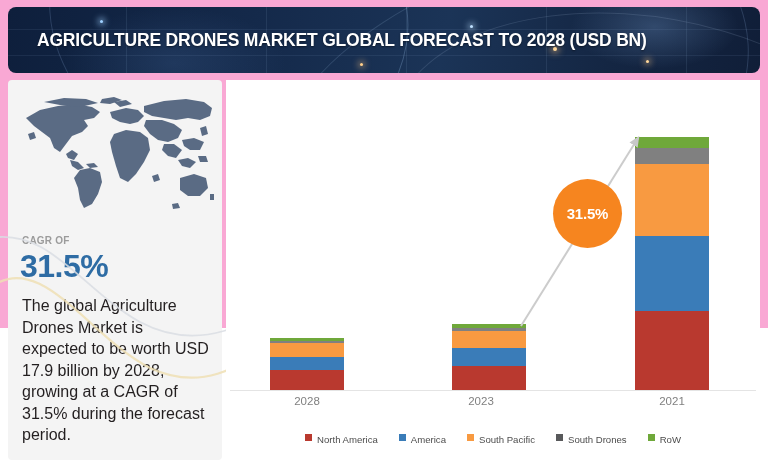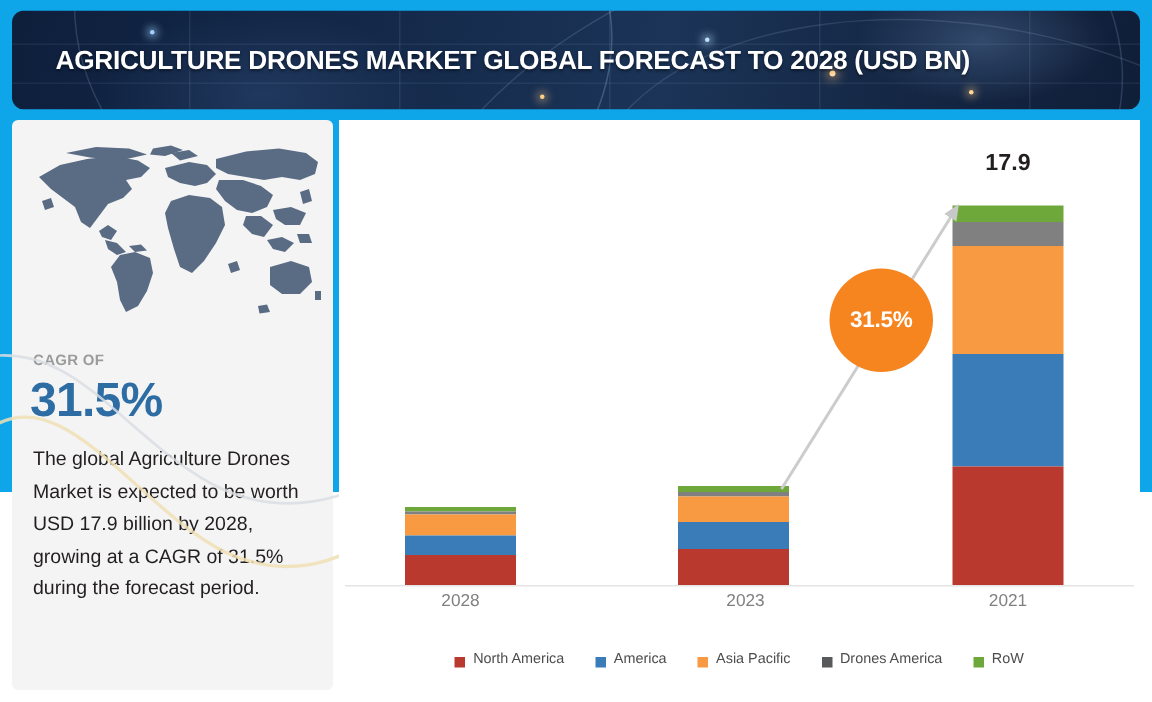--- a/index.html
+++ b/index.html
@@ -1,18 +1,18 @@
 <!DOCTYPE html>
 <html><head>
 <meta charset="utf-8">
 <style>
   html,body{margin:0;padding:0;background:#ffffff;}
   body{width:768px;height:468px;font-family:"Liberation Sans",sans-serif;overflow:hidden;}
 
-  #infographic{position:relative;width:768px;height:328px;background:#0ea5e9;box-sizing:border-box;}
+  #infographic{position:relative;width:768px;height:328px;background:#f9a8d4;box-sizing:border-box;}
 
   
   #banner{position:absolute;left:8px;top:7px;width:752px;height:66px;
     border-radius:8px;overflow:hidden;
     background:
       radial-gradient(120px 60px at 86% 30%, rgba(120,160,210,.30), rgba(0,0,0,0) 70%),
       radial-gradient(160px 80px at 22% 85%, rgba(80,120,175,.22), rgba(0,0,0,0) 70%),
       linear-gradient(100deg,#0e1f3c 0%,#14294a 32%,#1b3457 58%,#142643 80%,#101e38 100%);
   }
   #banner .swoosh{position:absolute;border:1px solid rgba(150,185,225,.30);border-radius:50%;
@@ -34,21 +34,21 @@
 
   
   #left-panel{position:absolute;left:8px;top:80px;width:214px;height:380px;
     background:#f4f4f4;border-radius:4px;overflow:hidden;}
   #map{position:absolute;left:6px;top:10px;width:204px;height:125px;}
   #cagr-label{position:absolute;left:14px;top:155px;color:#9b9b9b;font-size:10px;
     font-weight:bold;letter-spacing:.2px;}
   #cagr-value{position:absolute;left:12px;top:168px;color:#2e6ca4;font-size:32px;
     font-weight:bold;letter-spacing:-.5px;}
   #left-paragraph{position:absolute;left:14px;top:215px;width:190px;color:#231f20;
-    font-size:13px;line-height:21.5px;}
+    font-size:16px;line-height:21.5px;}
 
   
   #waves{position:absolute;left:0;top:78px;width:768px;height:330px;pointer-events:none;}
 
   
   #chart-panel{position:absolute;left:226px;top:80px;width:534px;height:380px;background:#ffffff;}
   #axis-line{position:absolute;left:4px;top:310px;width:526px;height:1px;background:#e4e4e4;}
 
   .bar{position:absolute;bottom:70px;width:74px;}
   .seg{width:100%;}
@@ -57,33 +57,33 @@
   .cat-label{position:absolute;top:315px;width:110px;text-align:center;color:#808080;
     font-size:11.5px;}
 
   #bar-2022{left:44px;}
   #bar-2023{left:226px;}
   #bar-2028{left:409px;}
   #total-2022{left:26px;top:188px;}
   #total-2023{left:208px;top:174px;}
   #total-2028{left:391px;top:20px;}
   #cat-2022{left:26px;}
-  #cat-2023{left:216px;}
+  #cat-2023{left:200px;}
   #cat-2028{left:391px;}
 
   
   #arrow{position:absolute;left:0;top:0;width:534px;height:380px;pointer-events:none;}
   #cagr-bubble{position:absolute;left:327px;top:99px;width:69px;height:69px;border-radius:50%;
     background:#f6851f;display:flex;align-items:center;justify-content:center;
     color:#ffffff;font-size:15px;font-weight:bold;letter-spacing:-.2px;}
 
   
   #legend{position:absolute;left:226px;top:428px;width:534px;height:22px;
     display:flex;align-items:center;justify-content:center;gap:21px;}
-  .legend-item{display:flex;align-items:flex-end;gap:5px;}
+  .legend-item{display:flex;align-items:flex-start;gap:5px;}
   .legend-swatch{width:7px;height:7px;display:block;}
   .legend-text{color:#4d4d4d;font-size:9.6px;white-space:nowrap;}
 </style>
 </head>
 <body>
 
 <div id="infographic">
 
   <div id="banner">
     <div class="swoosh sw1"></div>
@@ -174,21 +174,20 @@
     </div>
 
     <div class="bar" id="bar-2028">
       <div class="seg" style="height:11px;background:#6fa83a"></div>
       <div class="seg" style="height:16px;background:#808080"></div>
       <div class="seg" style="height:72px;background:#f89a41"></div>
       <div class="seg" style="height:75px;background:#3a7cb8"></div>
       <div class="seg" style="height:79px;background:#b9392f"></div>
     </div>
 
-    <div class="bar-total" id="total-2028">17.9</div>
 
     <div class="cat-label" id="cat-2022">2028</div>
     <div class="cat-label" id="cat-2023">2023</div>
     <div class="cat-label" id="cat-2028">2021</div>
 
     <svg id="arrow" viewBox="0 0 534 380">
       <defs>
         <marker id="ah" viewBox="0 0 10 10" refX="7" refY="5" markerWidth="6" markerHeight="6" orient="auto">
           <path d="M0,1 L9,5 L0,9 z" fill="#c8c8c8"></path>
         </marker>
@@ -203,25 +202,25 @@
     <div class="legend-item">
       <span class="legend-swatch" style="background:#b9392f"></span>
       <span class="legend-text">North America</span>
     </div>
     <div class="legend-item">
       <span class="legend-swatch" style="background:#3a7cb8"></span>
       <span class="legend-text">America</span>
     </div>
     <div class="legend-item">
       <span class="legend-swatch" style="background:#f89a41"></span>
-      <span class="legend-text">Asia Pacific</span>
+      <span class="legend-text">South Pacific</span>
     </div>
     <div class="legend-item">
       <span class="legend-swatch" style="background:#58595b"></span>
-      <span class="legend-text">Drones America</span>
+      <span class="legend-text">South Drones</span>
     </div>
     <div class="legend-item">
       <span class="legend-swatch" style="background:#6fa83a"></span>
       <span class="legend-text">RoW</span>
     </div>
   </div>
 
 </div>
 
 </body></html>

